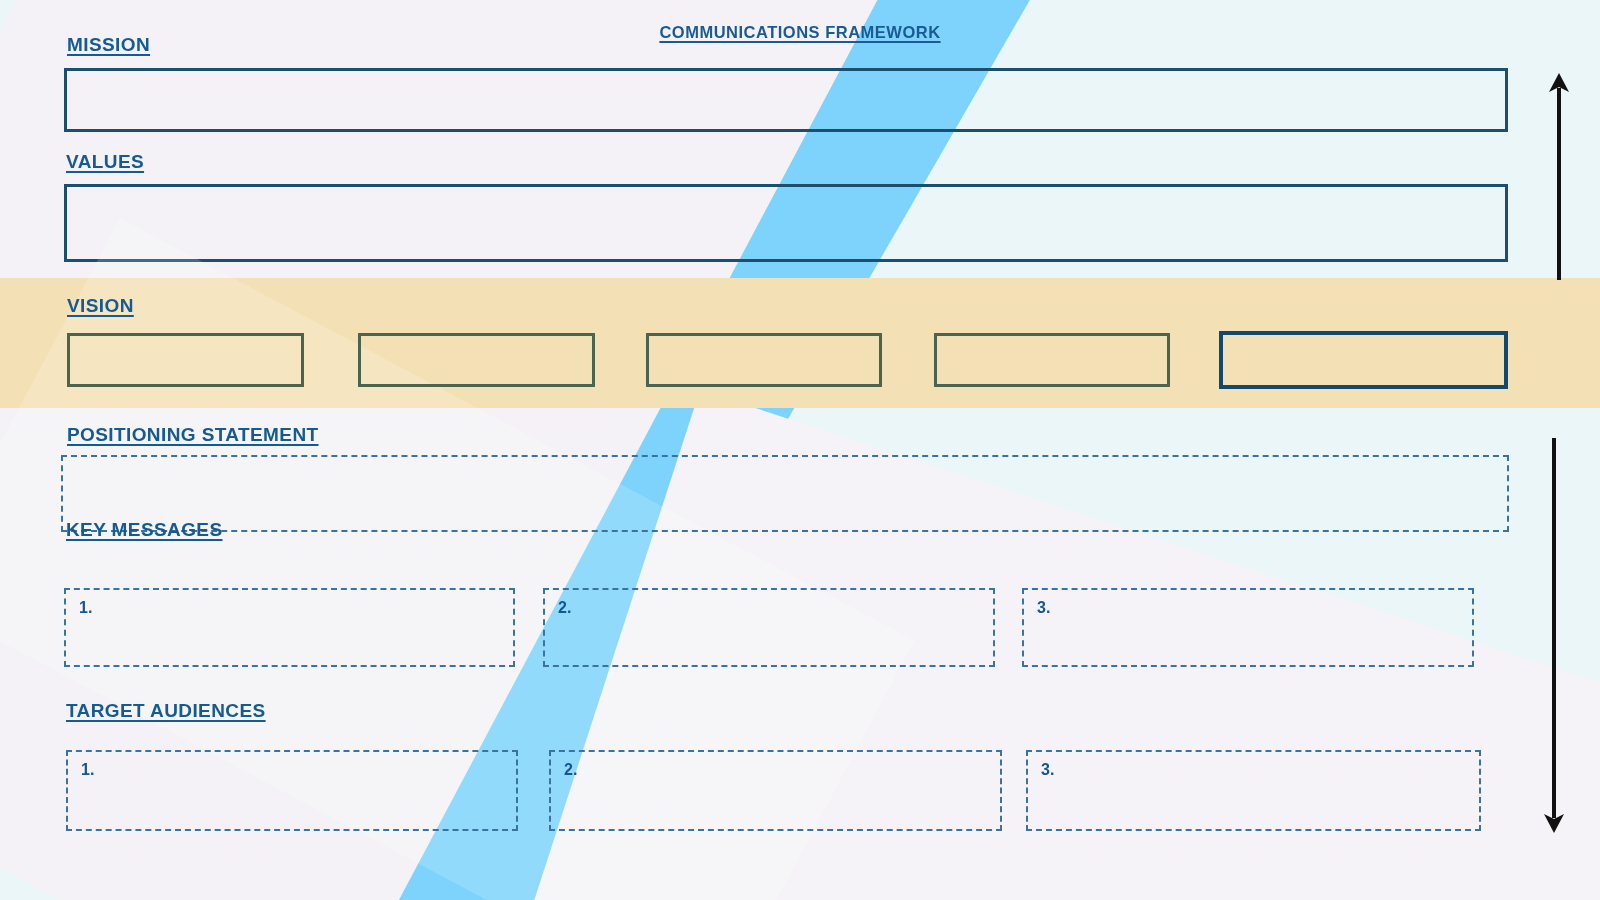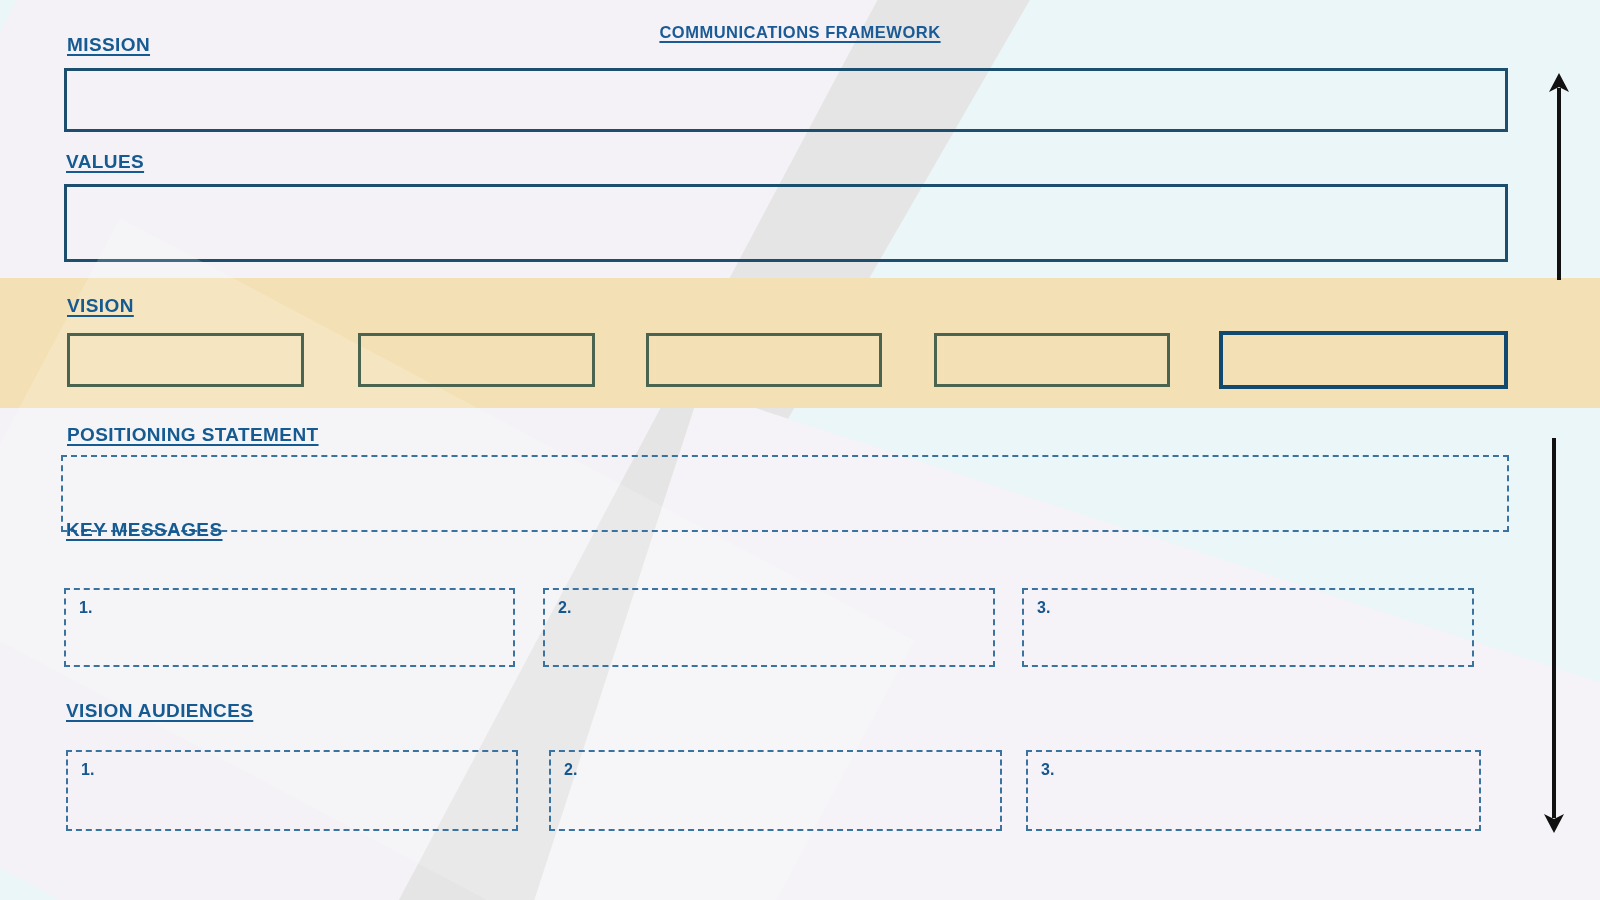--- a/index.html
+++ b/index.html
@@ -9,21 +9,21 @@
   }
   body {
     font-family: "Liberation Sans", sans-serif;
   }
 
   #canvas {
     position: relative;
     width: 1600px;
     height: 900px;
     overflow: hidden;
-    background: #e5e5e5;
+    background: #7dd3fc;
   }
 
   
   .bg-layer {
     position: absolute;
     inset: 0;
     pointer-events: none;
   }
   .bg-band {
     position: absolute;
@@ -203,21 +203,21 @@
   <div class="dashed-box" style="left:64px; top:588px; width:451px; height:79px;">
     <span class="box-num">1.</span>
   </div>
   <div class="dashed-box" style="left:543px; top:588px; width:452px; height:79px;">
     <span class="box-num">2.</span>
   </div>
   <div class="dashed-box" style="left:1022px; top:588px; width:452px; height:79px;">
     <span class="box-num">3.</span>
   </div>
 
-  <div class="sec-label" style="left:66px; top:700px;">VISION AUDIENCES</div>
+  <div class="sec-label" style="left:66px; top:700px;">TARGET AUDIENCES</div>
 
   <div class="dashed-box" style="left:66px; top:750px; width:452px; height:81px;">
     <span class="box-num">1.</span>
   </div>
   <div class="dashed-box" style="left:549px; top:750px; width:453px; height:81px;">
     <span class="box-num">2.</span>
   </div>
   <div class="dashed-box" style="left:1026px; top:750px; width:455px; height:81px;">
     <span class="box-num">3.</span>
   </div>

